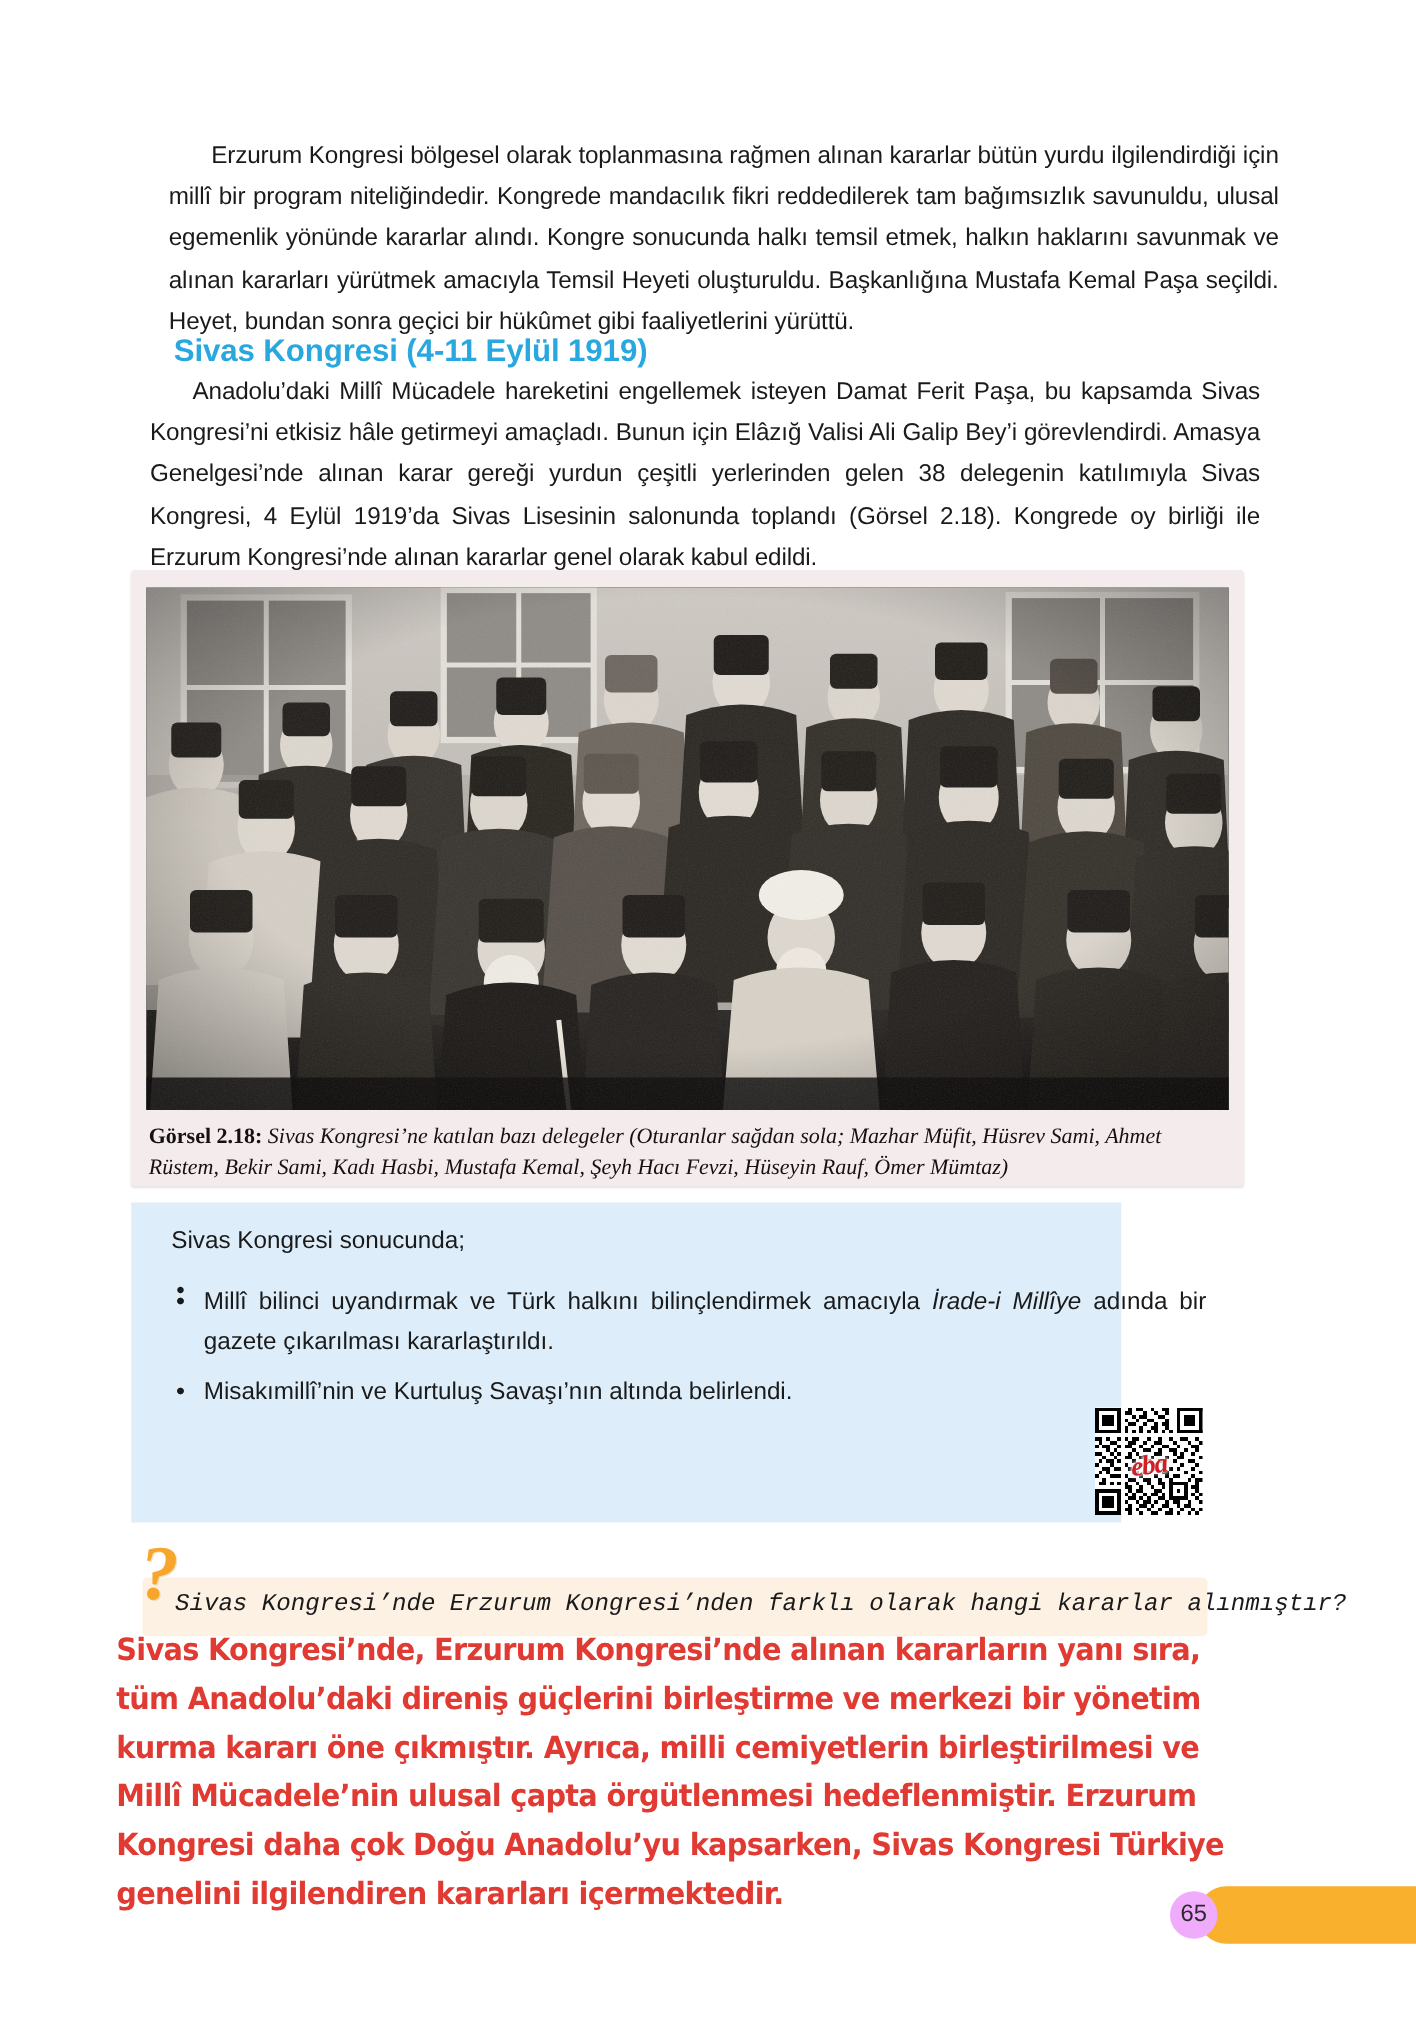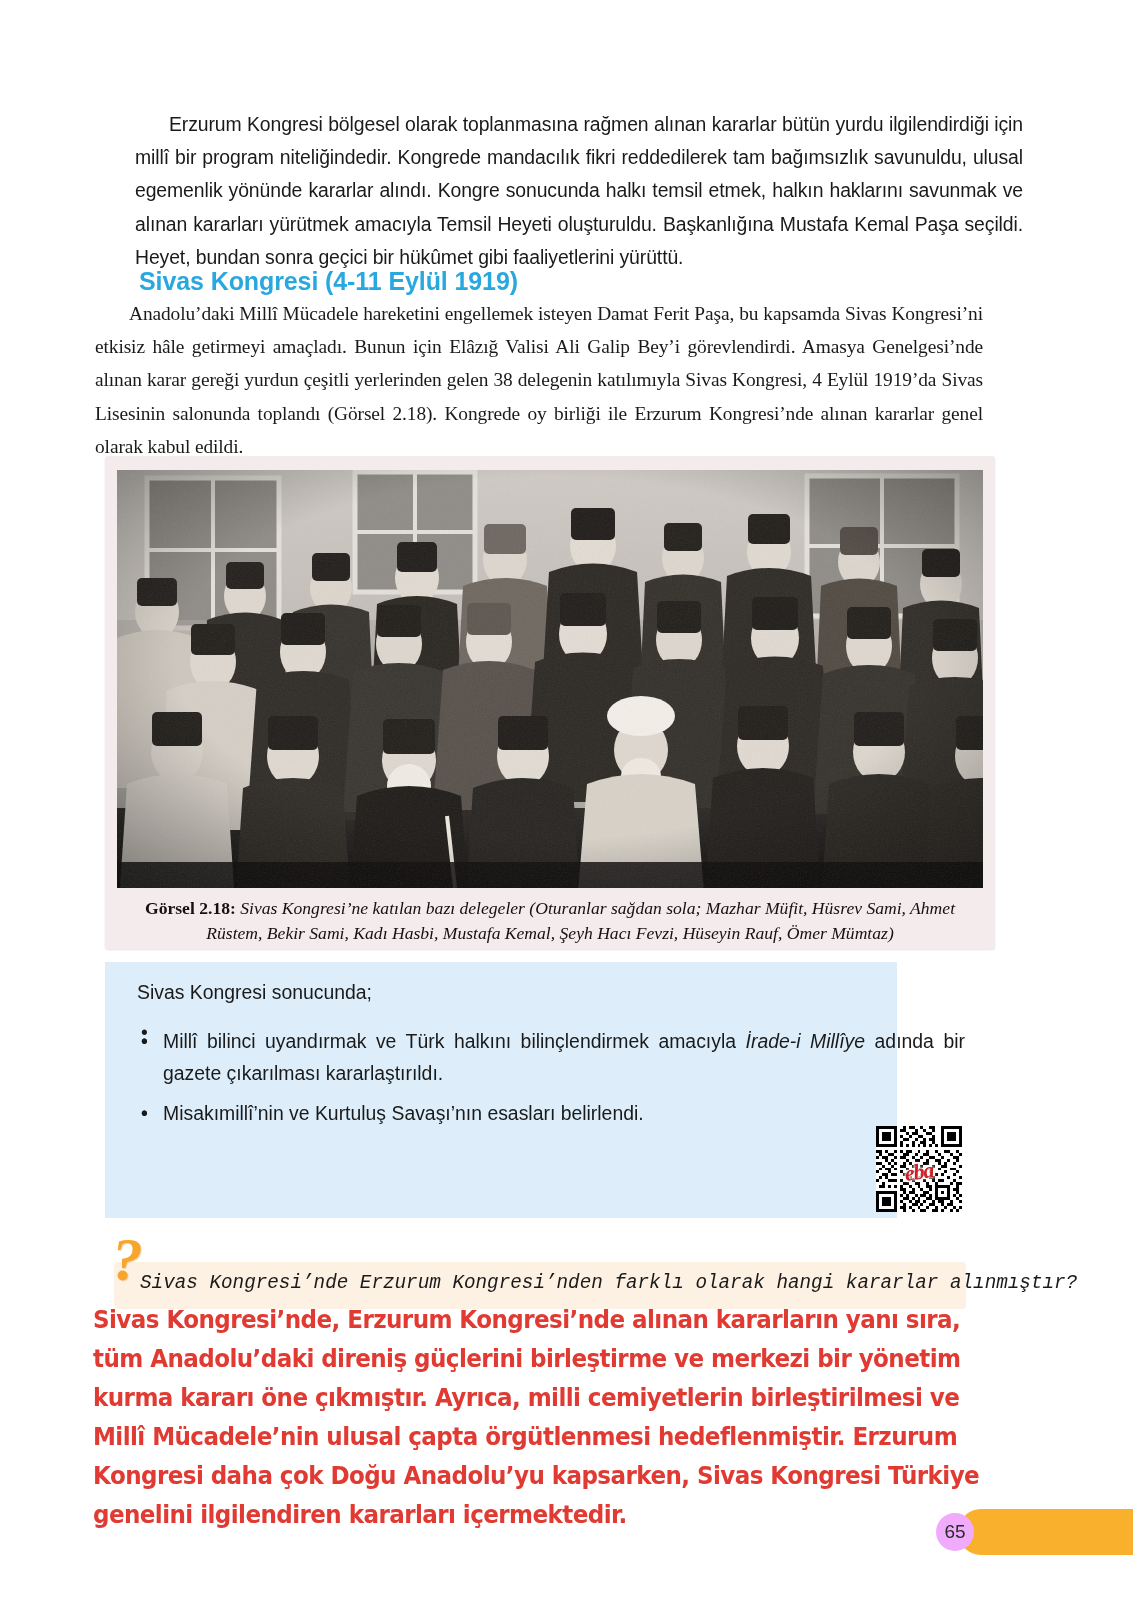--- a/index.html
+++ b/index.html
@@ -59,21 +59,20 @@
     width: 866px;
     height: 418px;
     overflow: hidden;
     background: #4a4a4a;
   }
   .figure-caption {
     position: absolute;
     left: 14px;
     top: 440px;
     width: 862px;
-    text-align: center;
     font-family: "Liberation Serif", serif;
     font-size: 17.6px;
     line-height: 25px;
     font-style: italic;
     color: #14110f;
   }
   .figure-caption b {
     font-style: normal;
     font-weight: bold;
   }
@@ -227,21 +226,21 @@
 <body>
 
 <div class="page">
 
   <div class="body-para" style="left:105px; top:108px; width:888px;margin-left:30px;">
     <span class="indent"></span><span>Erzurum Kongresi bölgesel olarak toplanmasına rağmen alınan kararlar bütün yurdu ilgilendirdiği için millî bir program niteliğindedir. Kongrede mandacılık fikri reddedilerek tam bağımsızlık savunuldu, ulusal egemenlik yönünde kararlar alındı. Kongre sonucunda halkı temsil etmek, halkın haklarını savunmak ve alınan kararları yürütmek amacıyla Temsil Heyeti oluşturuldu. Başkanlığına Mustafa Kemal Paşa seçildi. Heyet, bundan sonra geçici bir hükûmet gibi faaliyetlerini yürüttü.</span>
   </div>
 
   <div class="section-heading" style="left:139px; top:267px;">Sivas Kongresi (4-11 Eylül 1919)</div>
 
-  <div class="body-para" style="left:95px; top:297px; width:888px;font-family:Liberation Serif, serif;">
+  <div class="body-para" style="left:120px; top:297px; width:888px;">
     <span class="indent"></span><span>Anadolu’daki Millî Mücadele hareketini engellemek isteyen Damat Ferit Paşa, bu kapsamda Sivas Kongresi’ni etkisiz hâle getirmeyi amaçladı. Bunun için Elâzığ Valisi Ali Galip Bey’i görevlendirdi. Amasya Genelgesi’nde alınan karar gereği yurdun çeşitli yerlerinden gelen 38 delegenin katılımıyla Sivas Kongresi, 4 Eylül 1919’da Sivas Lisesinin salonunda toplandı (Görsel 2.18). Kongrede oy birliği ile Erzurum Kongresi’nde alınan kararlar genel olarak kabul edildi.</span>
   </div>
 
   <div class="figure-box">
 
     <div class="figure-photo">
       <svg class="photo-canvas" viewBox="0 0 866 418" preserveAspectRatio="none">
         <defs>
           <linearGradient id="wallg" x1="0" y1="0" x2="0" y2="1">
             <stop offset="0%" stop-color="#cfcac4"></stop>
@@ -458,21 +457,21 @@
       <li>
         <span class="bullet">•</span>
       </li>
       <li>
         <span class="bullet">•</span><span>Millî bilinci uyandırmak ve Türk halkını bilinçlendirmek amacıyla </span><i>İrade-i Millîye</i><span> adında bir gazete çıkarılması kararlaştırıldı.</span>
       </li>
       <li>
         <span class="bullet">•</span>
       </li>
       <li>
-        <span class="bullet">•</span><span>Misakımillî’nin ve Kurtuluş Savaşı’nın esasları belirlendi.</span>
+        <span class="bullet">•</span><span>Misakımillî’nin ve Kurtuluş Savaşı’nın altında belirlendi.</span>
       </li>
     </ul>
   </div>
 
   <div class="qr-wrap">
     <svg class="qr-img" viewBox="0 0 29 29" shape-rendering="crispEdges">
       <rect width="29" height="29" fill="#ffffff"></rect>
       <g fill="#000000">
 
         <rect x="0" y="0" width="7" height="1"></rect>

